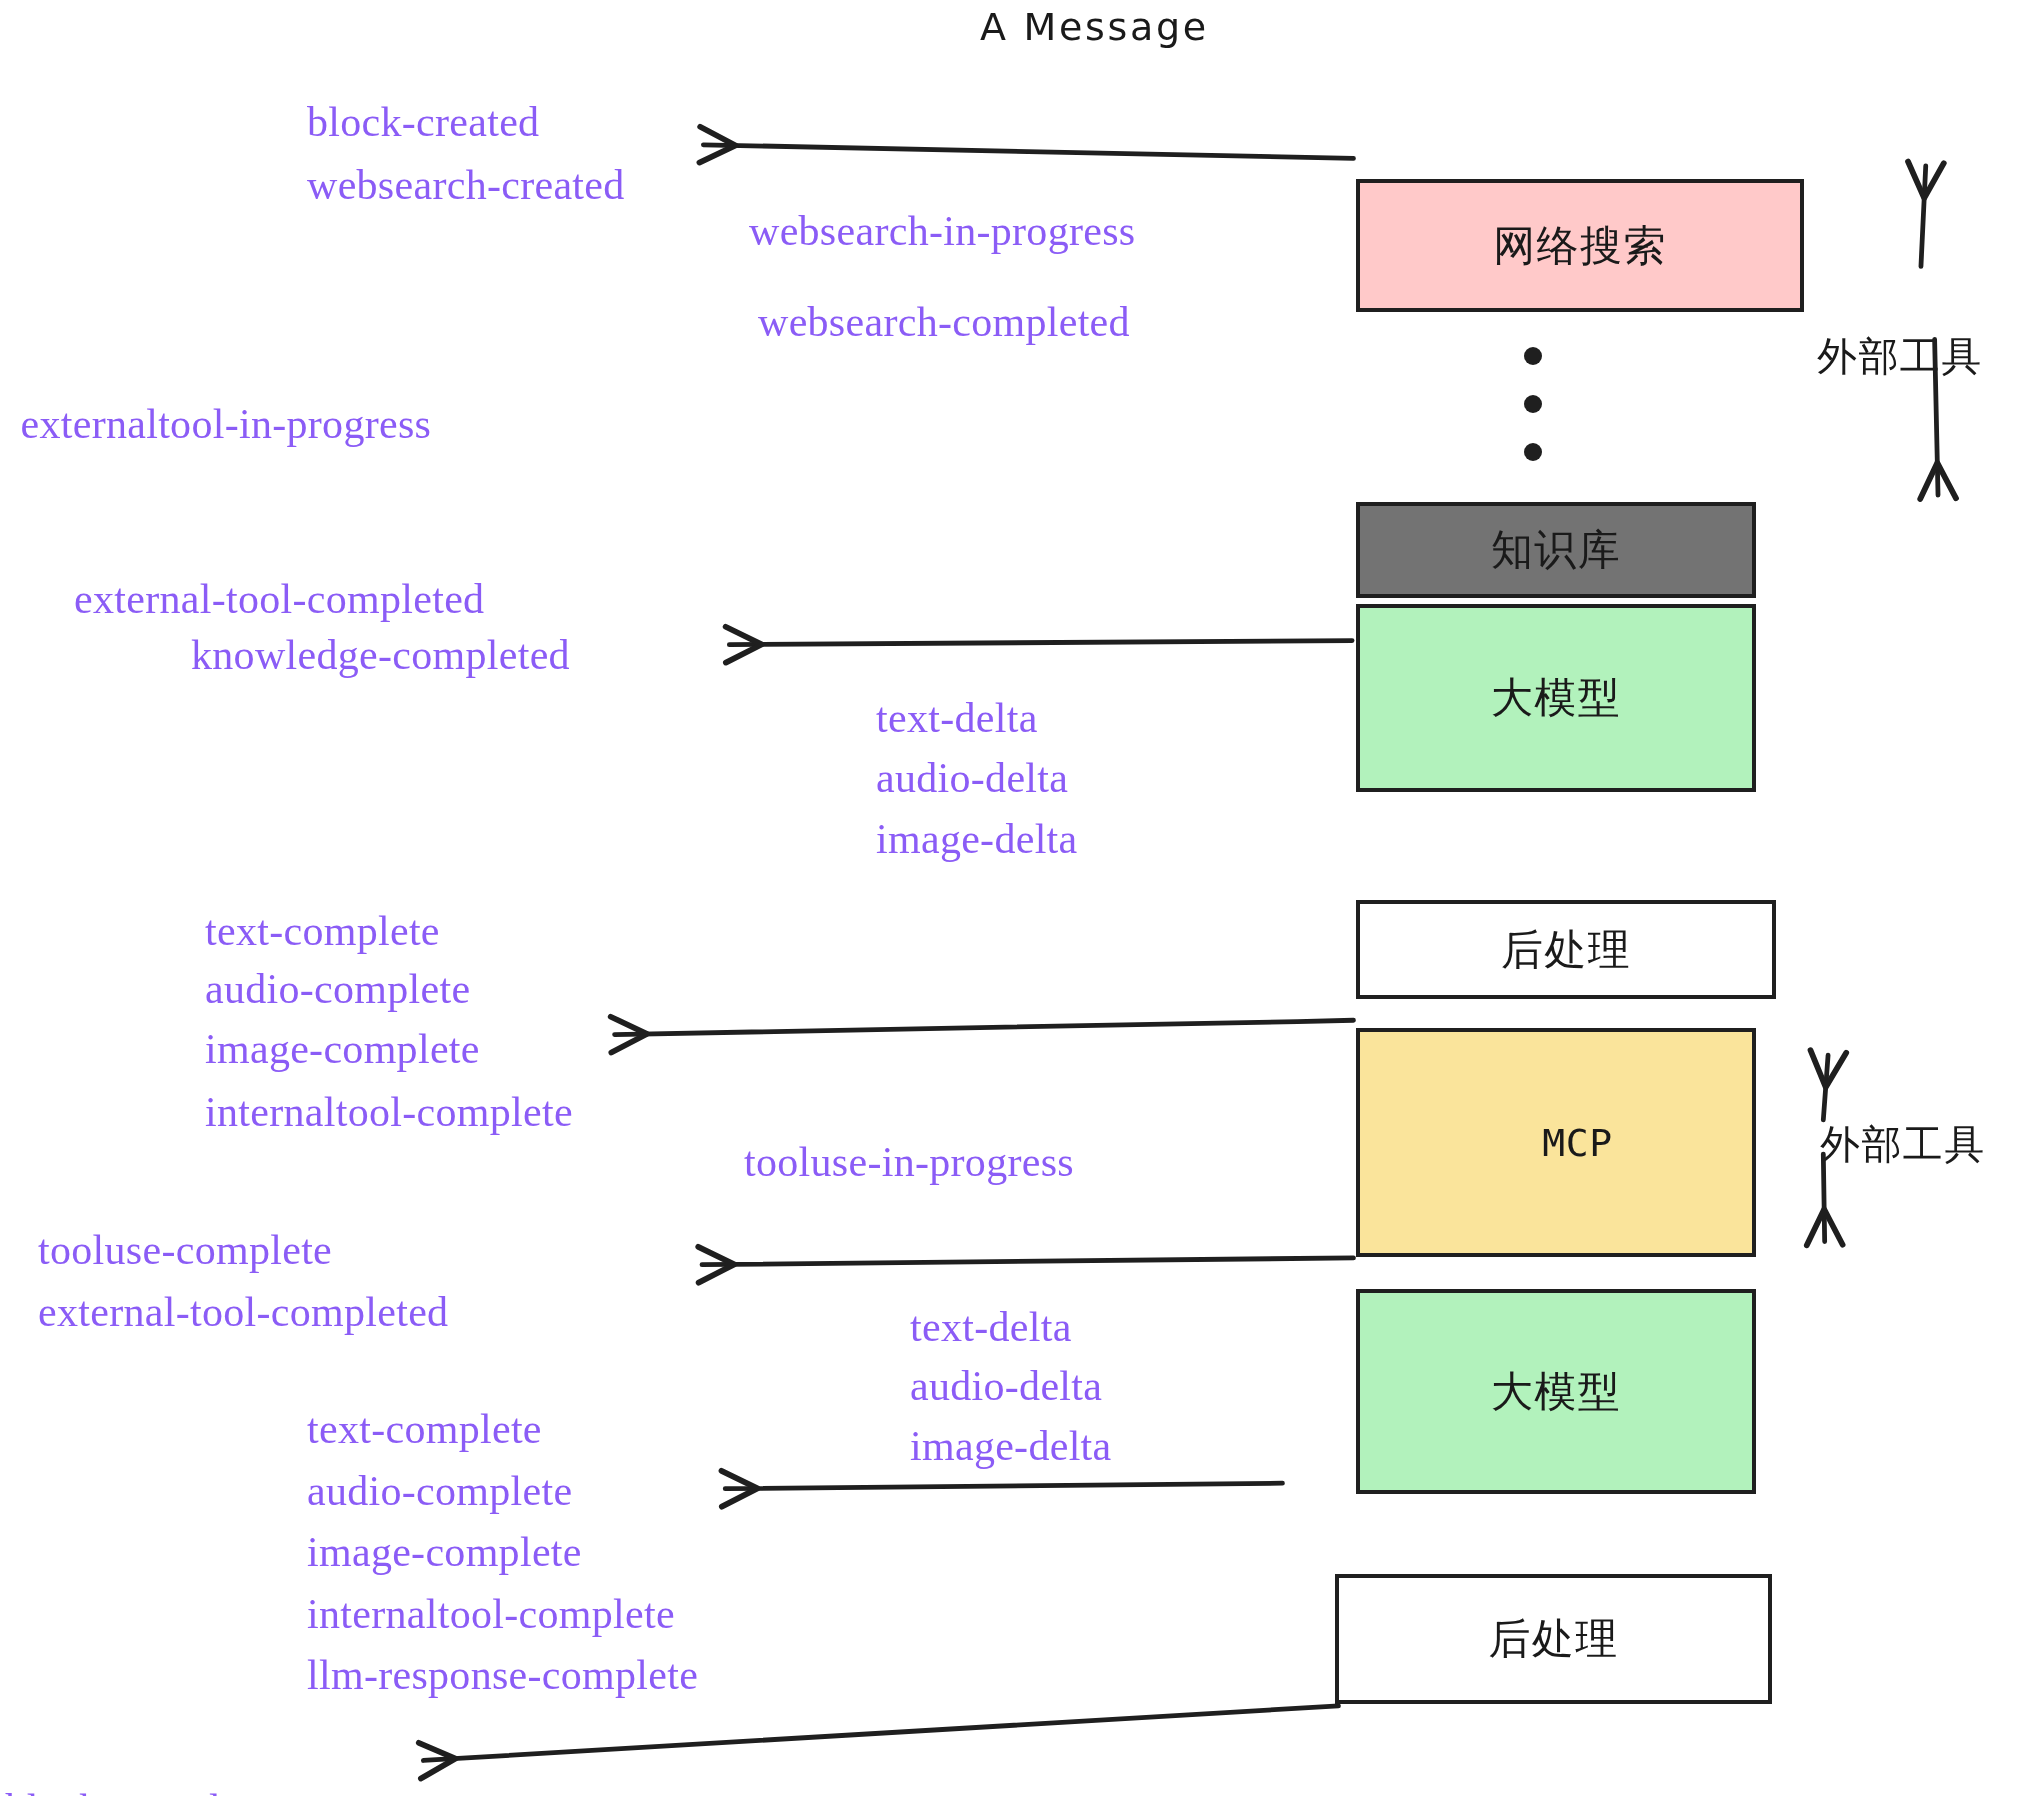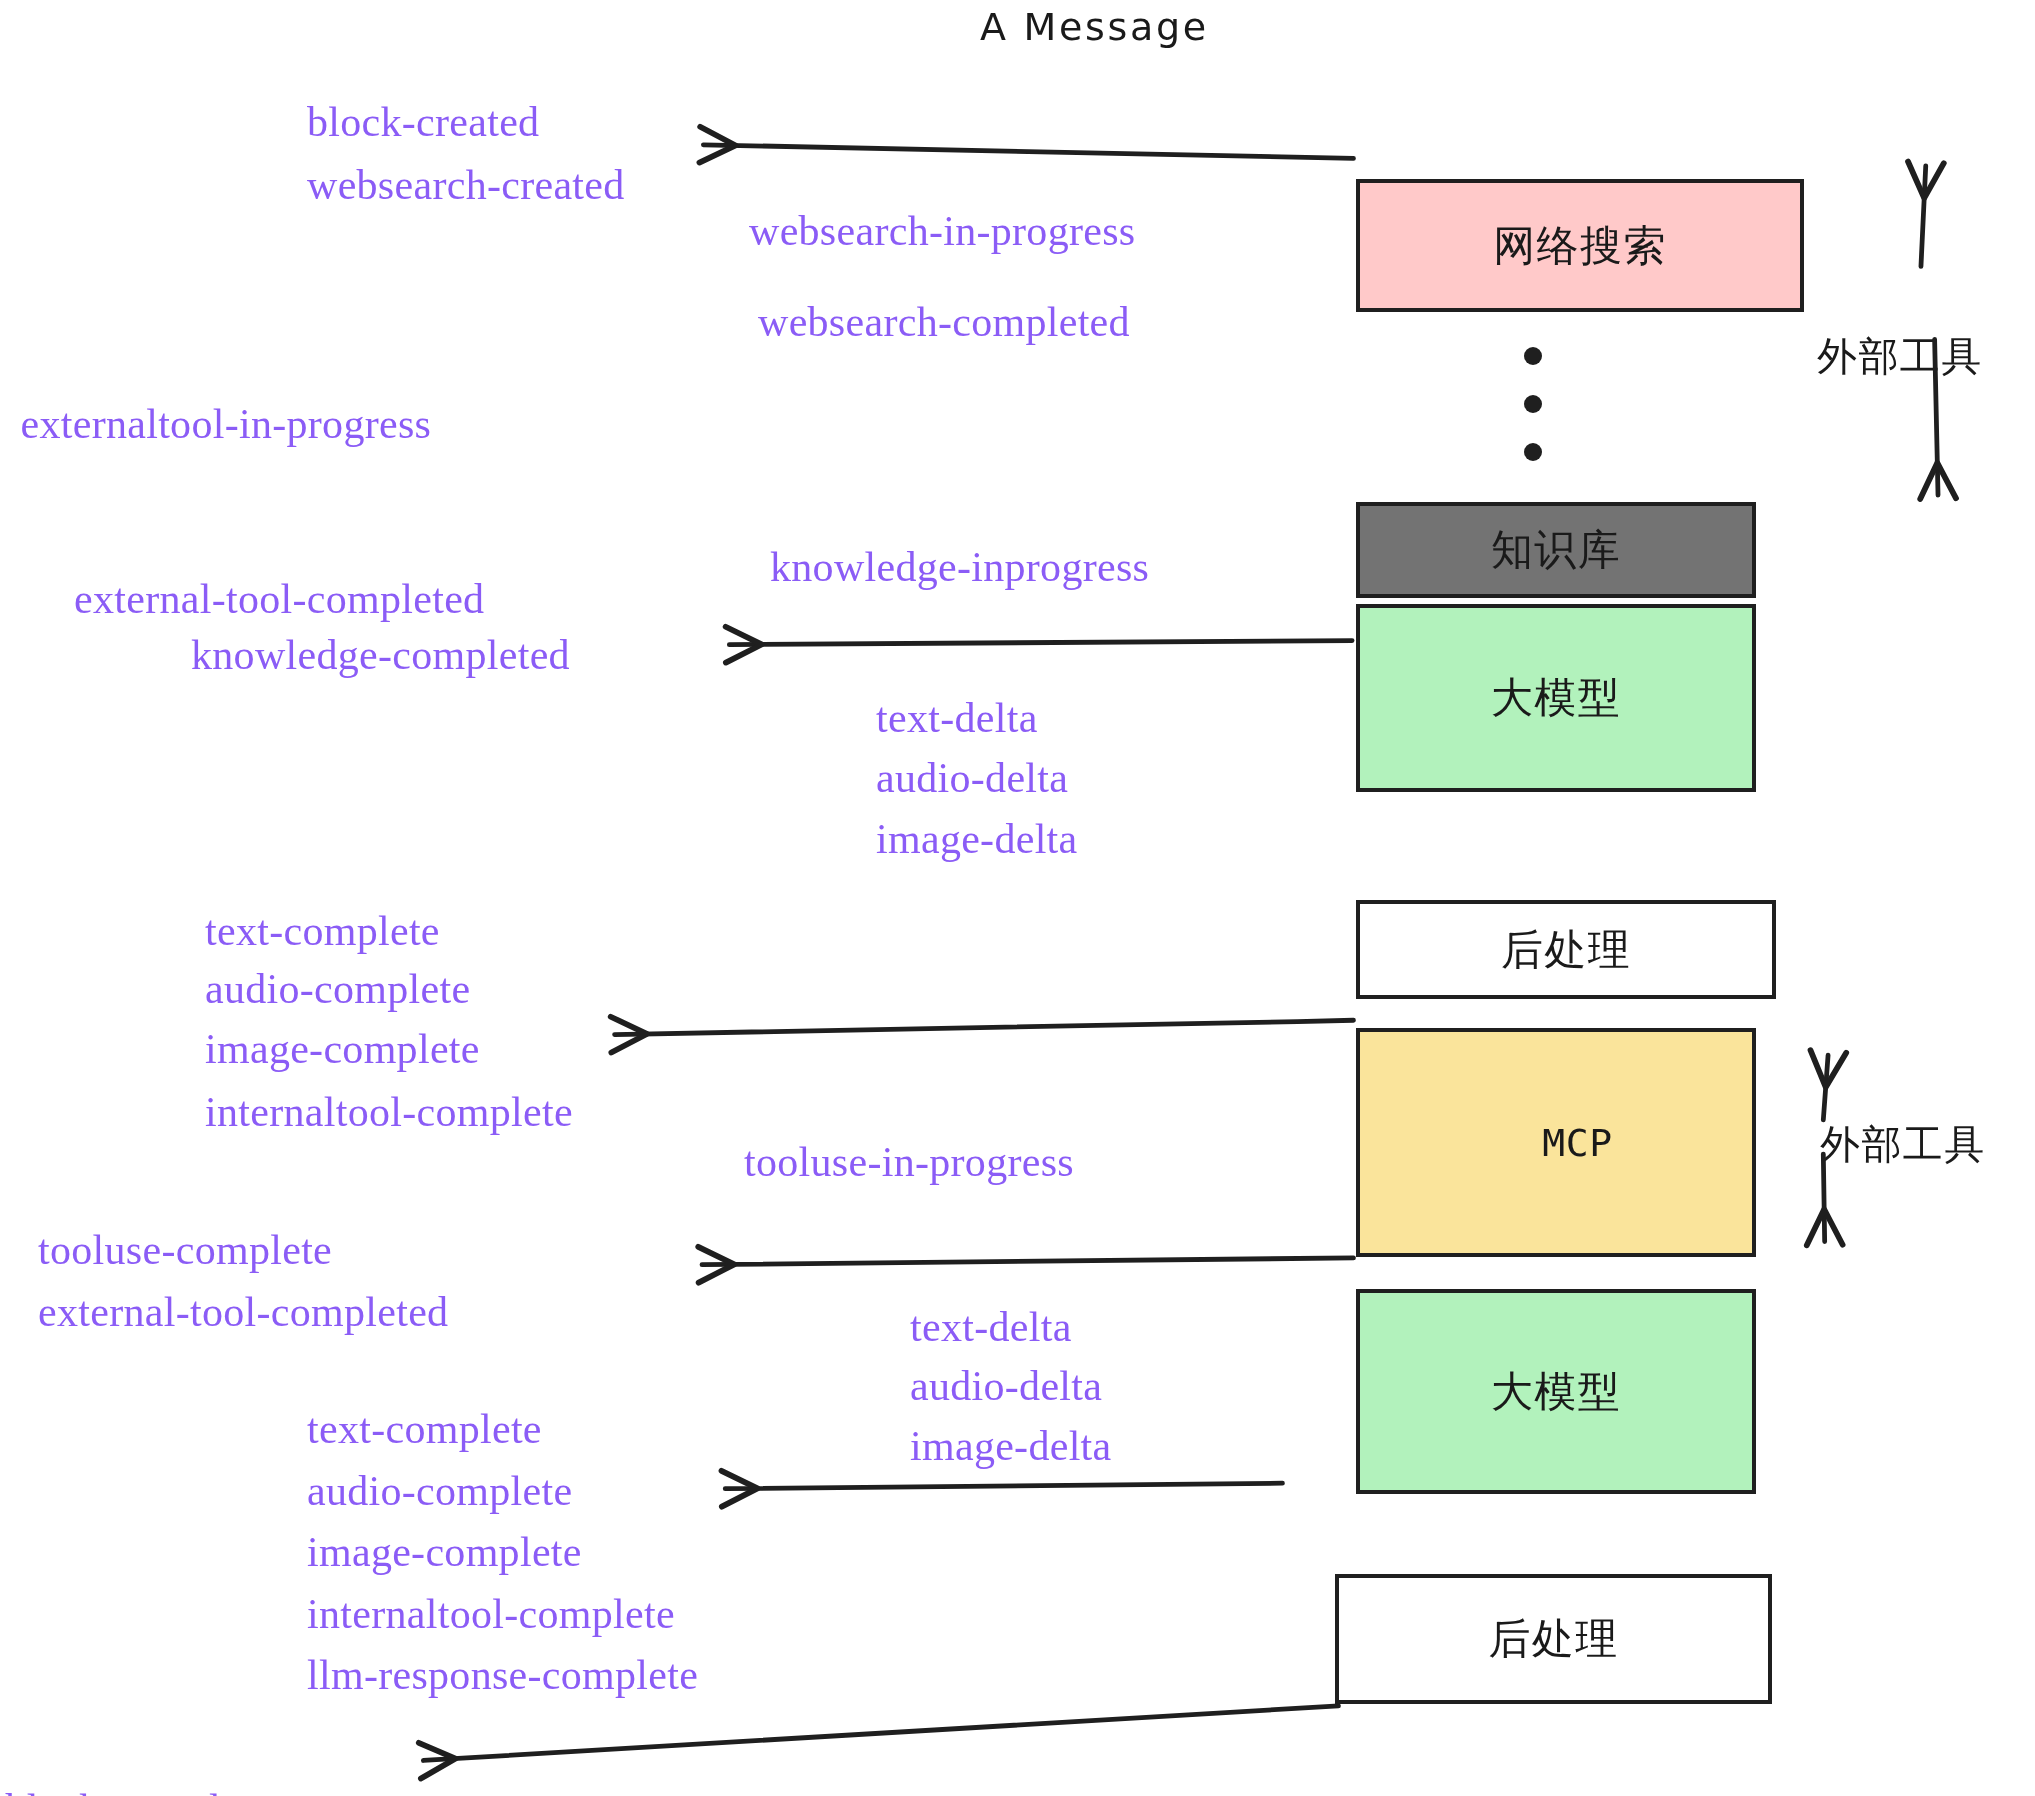--- a/index.html
+++ b/index.html
@@ -116,21 +116,20 @@
 
   <div class="side-label" style="left:1817px; top:336px;">外部工具</div>
   <div class="side-label" style="left:1820px; top:1124px;">外部工具</div>
 
   <div class="evt" style="left:307px; top:101px;">block-created</div>
   <div class="evt" style="left:307px; top:164px;">websearch-created</div>
   <div class="evt" style="left:758px; top:301px;">websearch-completed</div>
   <div class="evt" style="left:749px; top:210px;">websearch-in-progress</div>
   <div class="evt" style="left:20.5px; top:403px;">externaltool-in-progress</div>
 
-  <div class="evt" style="left:770px; top:546px;">knowledge-inprogress</div>
   <div class="evt" style="left:74px; top:578px;">external-tool-completed</div>
   <div class="evt" style="left:191px; top:634px;">knowledge-completed</div>
 
   <div class="evt" style="left:876px; top:697px;">text-delta</div>
   <div class="evt" style="left:876px; top:757px;">audio-delta</div>
   <div class="evt" style="left:876px; top:818px;">image-delta</div>
 
   <div class="evt" style="left:205px; top:910px;">text-complete</div>
   <div class="evt" style="left:205px; top:968px;">audio-complete</div>
   <div class="evt" style="left:205px; top:1028px;">image-complete</div>

